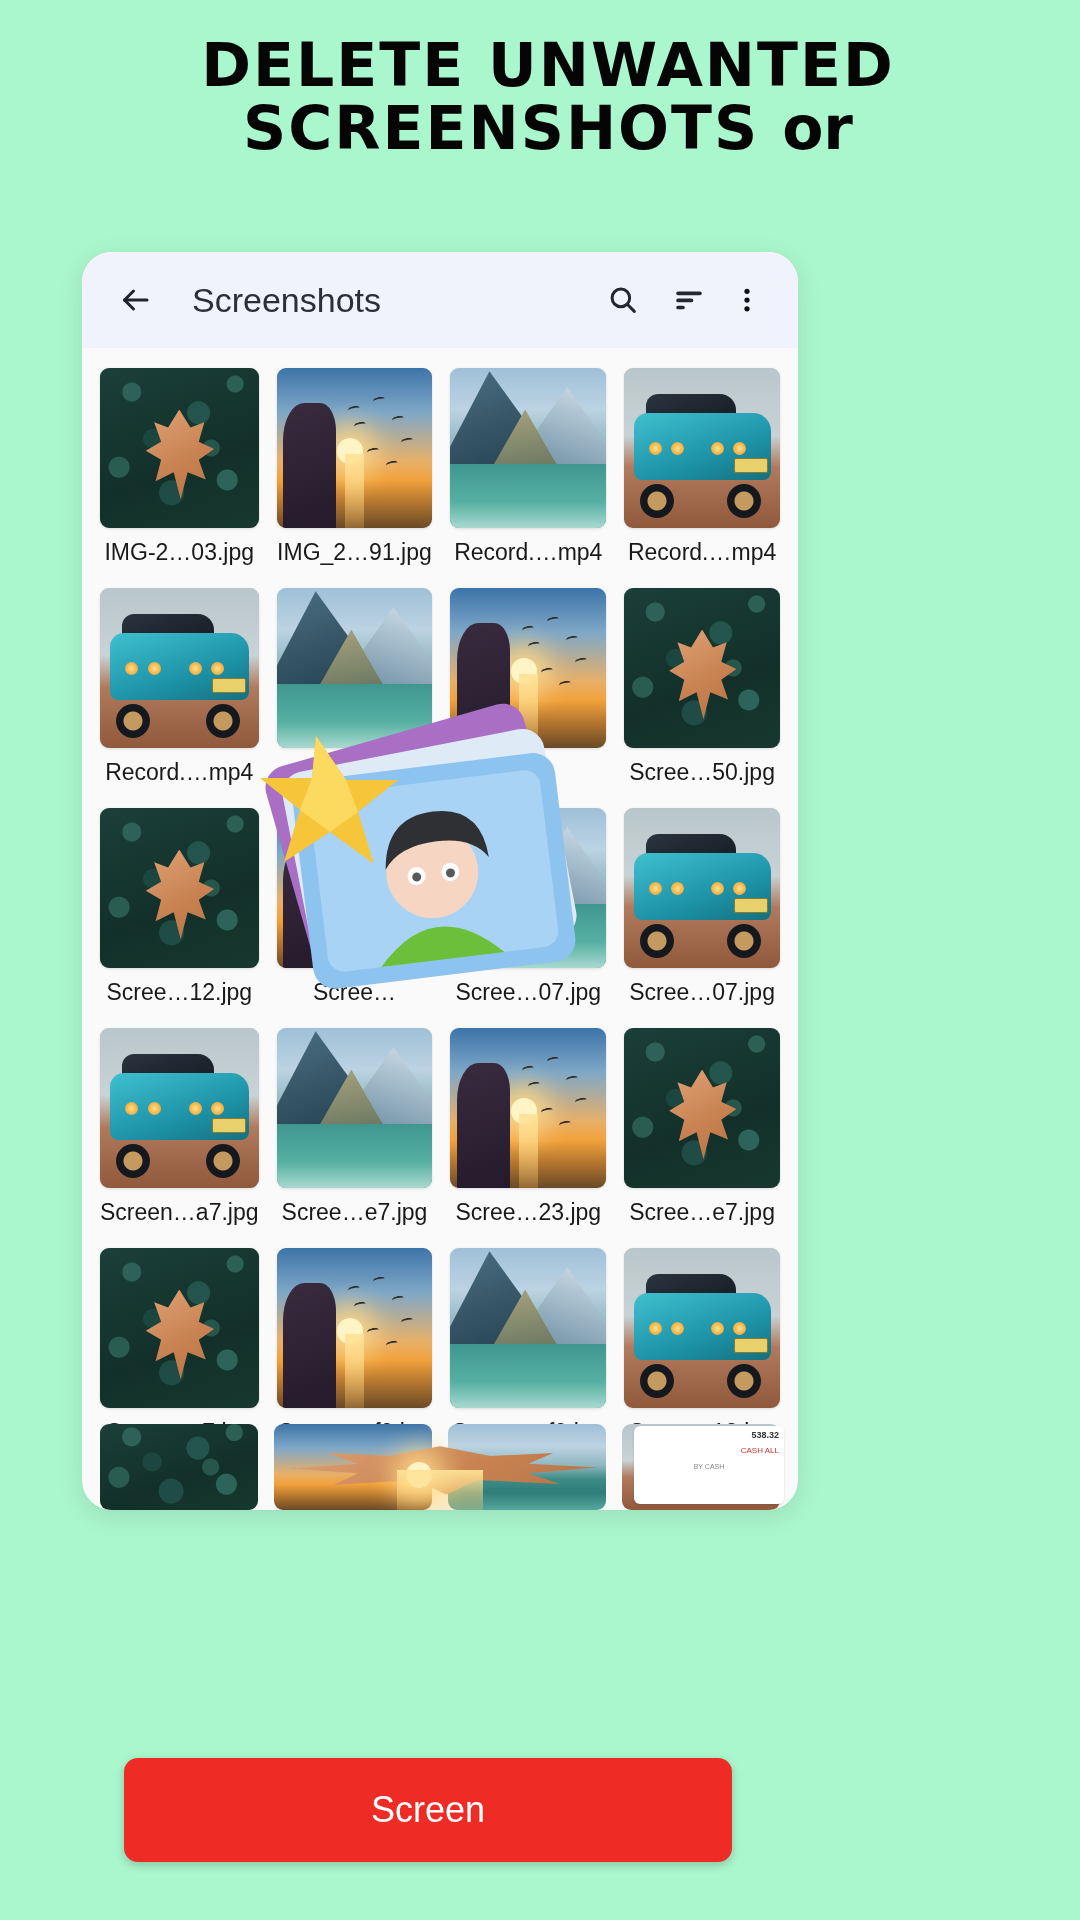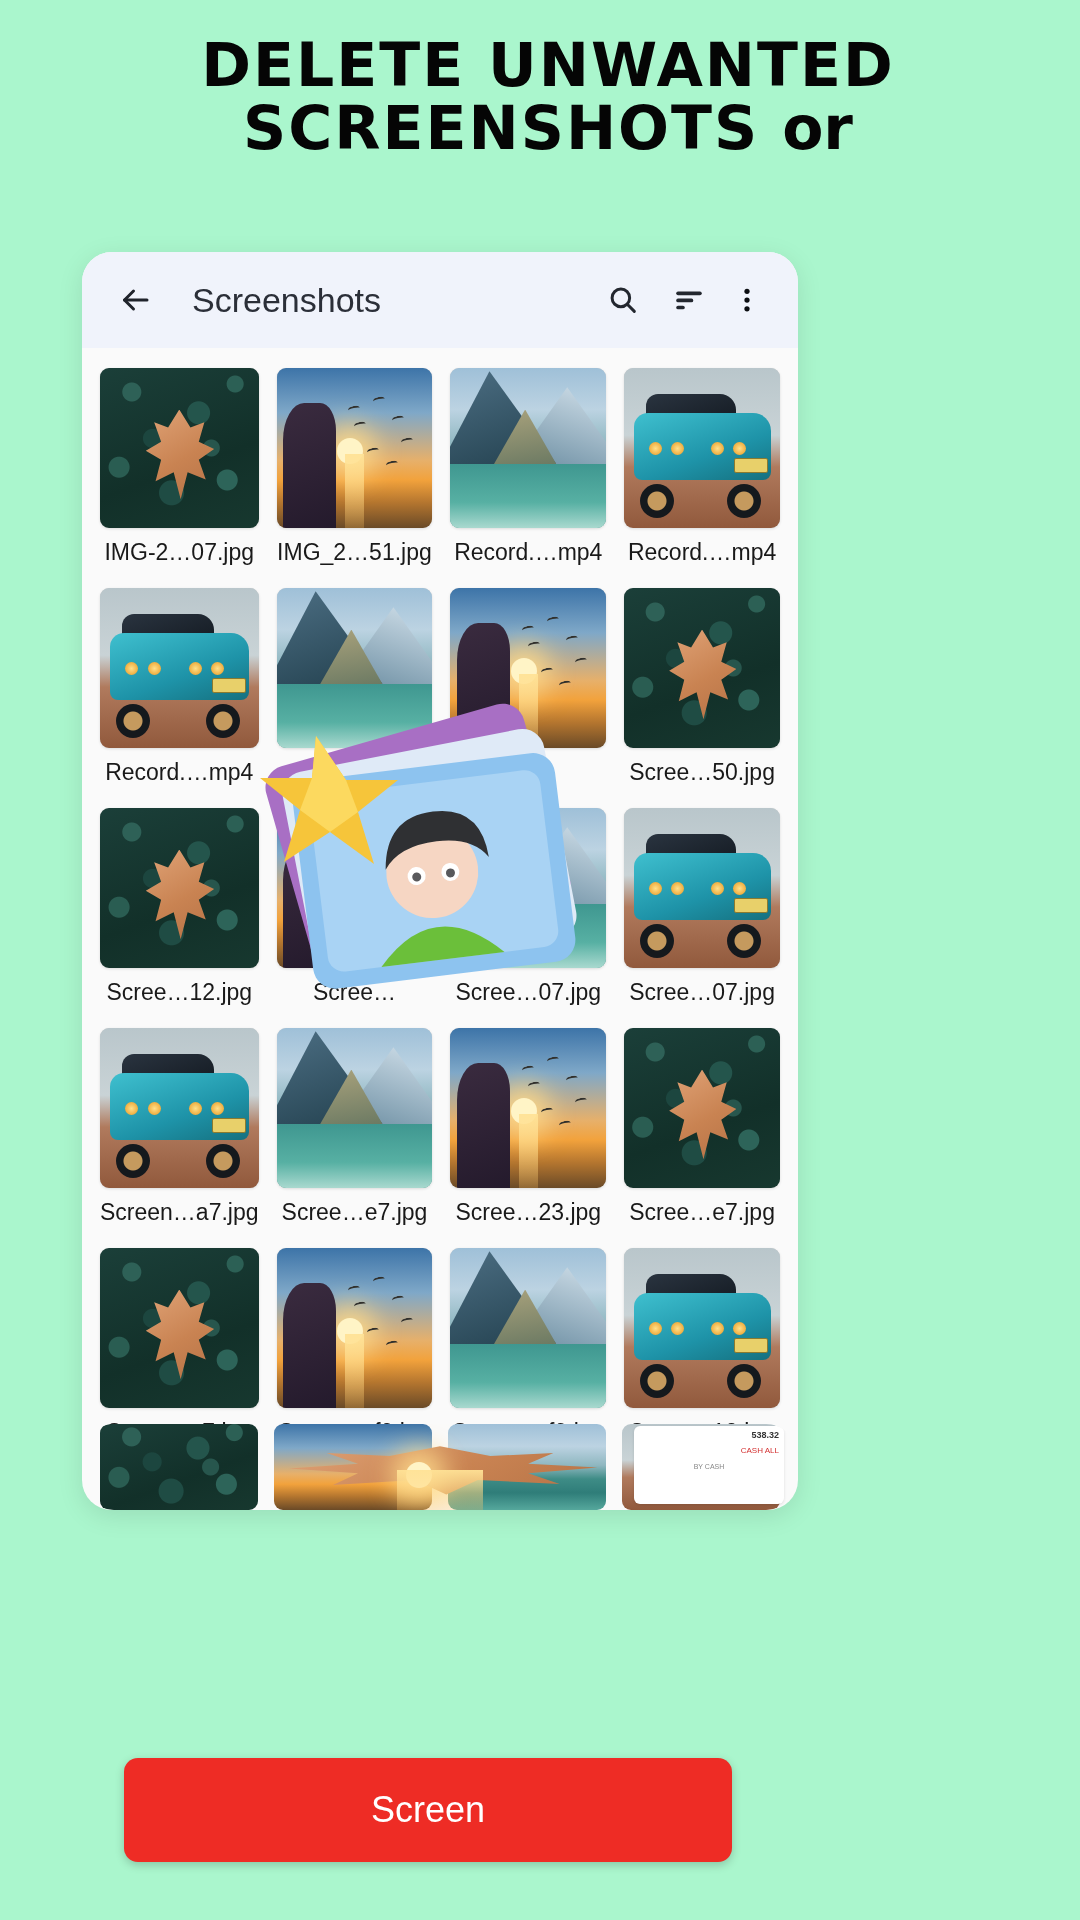--- a/index.html
+++ b/index.html
@@ -227,21 +227,20 @@
     font-size: 36px;
     box-shadow: 0 3px 10px rgba(0,0,0,0.20);
     border: none;
   }
 
   
   .bottom-strip {
     position: absolute; left: 0; right: 0; bottom: 0; height: 86px;
     display: flex; gap: 16px; padding: 0 18px;
     overflow: hidden;
-    border-radius: 32px;
   }
   .bottom-strip .bs { flex: 1 1 0; border-radius: 9px; }
   .bill {
     position: absolute; right: 14px; bottom: 6px;
     width: 150px; height: 78px; background: #fff;
     border-radius: 6px; overflow: hidden;
     font-size: 9px; color: #333; padding: 4px 5px;
     box-shadow: 0 1px 3px rgba(0,0,0,.12);
   }
   .bill .amt { text-align: right; font-weight: 700; }
@@ -292,38 +291,38 @@
           <circle cx="12" cy="19" r="2.1" fill="#0b0d11"></circle>
         </svg>
       </div>
     </div>
 
     <div class="grid" id="grid">
         <div class="cell">
           <div class="thumb">
             <div class="art art-leaf"></div>
           </div>
-          <div class="caption">IMG-2…07.jpg</div>
+          <div class="caption">IMG-2…03.jpg</div>
         </div>
         <div class="cell">
           <div class="thumb">
             <div class="art art-sunset">
               <div class="person"></div>
               <div class="birds">
                 <i style="left:62%;top:18%"></i>
                 <i style="left:74%;top:30%"></i>
                 <i style="left:50%;top:34%"></i>
                 <i style="left:80%;top:44%"></i>
                 <i style="left:58%;top:50%"></i>
                 <i style="left:70%;top:58%"></i>
                 <i style="left:46%;top:24%"></i>
               </div>
             </div>
           </div>
-          <div class="caption">IMG_2…51.jpg</div>
+          <div class="caption">IMG_2…91.jpg</div>
         </div>
         <div class="cell">
           <div class="thumb">
             <div class="art art-mountain">
               <div class="peak2"></div>
               <div class="peak"></div>
               <div class="hill"></div>
               <div class="water"></div>
             </div>
           </div>

